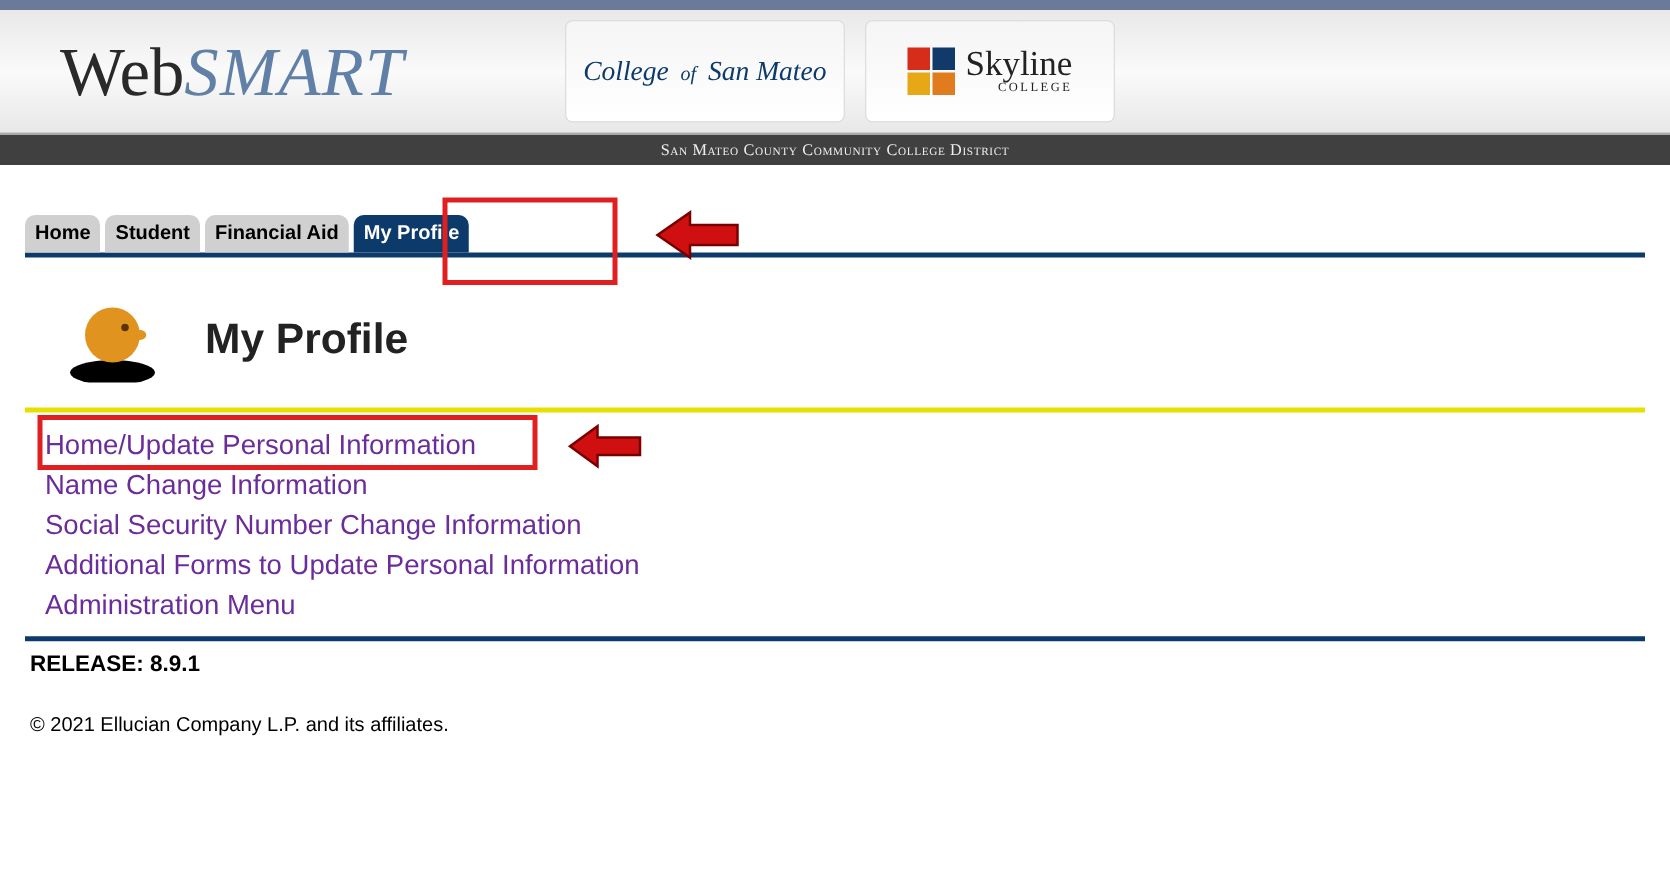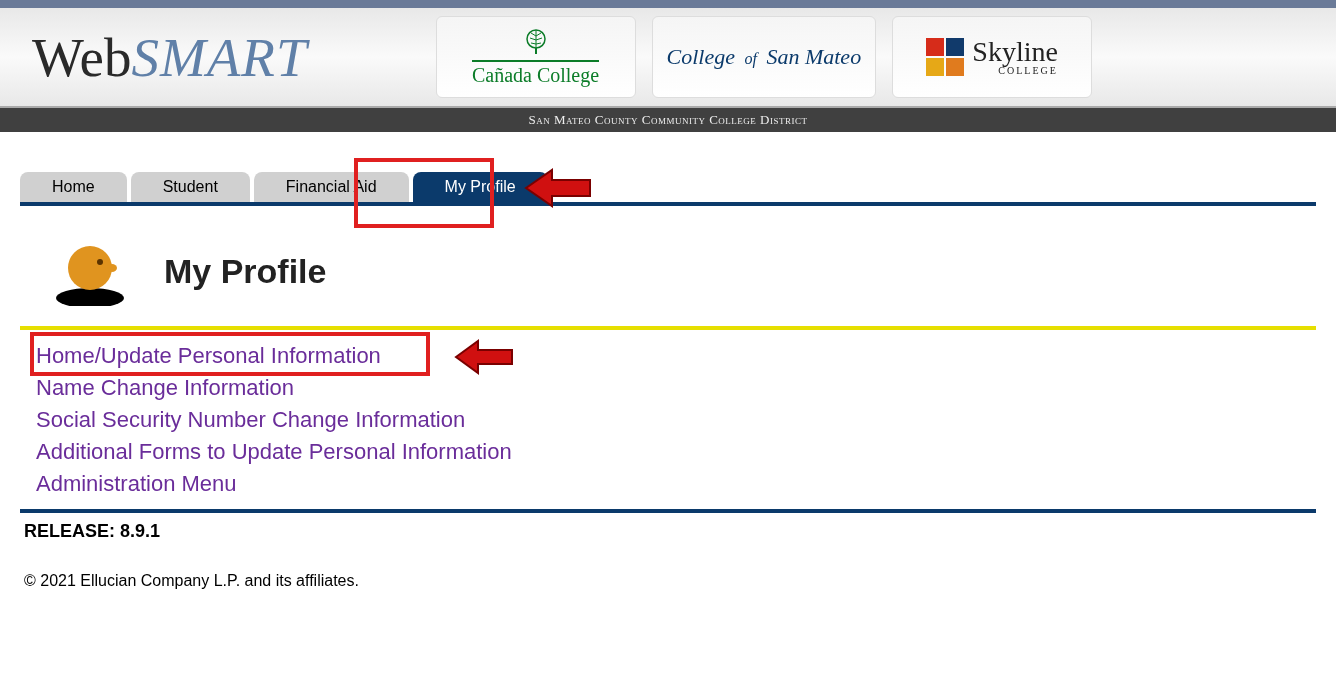--- a/index.html
+++ b/index.html
@@ -18,21 +18,21 @@
       background: linear-gradient(to bottom, #e8e8e8 0%, #fafafa 50%, #e8e8e8 100%);
       padding: 8px 16px;
       border-bottom: 2px solid #aaa;
       height: 100px;
     }
     .logo-websmart {
       font-family: Georgia, 'Times New Roman', serif;
       font-size: 55px;
       color: #3a3a3a;
       font-weight: normal;
-      margin-left: 16px;
+      margin-left: 32px;
       margin-right: 120px;
       display: flex;
       align-items: flex-start;
     }
     .logo-websmart .web-part {
       color: #2a2a2a;
     }
     .logo-websmart .smart-part {
       font-style: italic;
       color: #6080a8;
@@ -74,23 +74,23 @@
     }
     .tab-row {
       display: flex;
       align-items: flex-end;
       border-bottom: 4px solid #0b3a6b;
       position: relative;
     }
     .tab {
       background: #d0d0d0;
       color: #000;
-      font-weight: normal;
+      font-weight: bold;
       font-size: 16px;
-      padding: 6px 32px;
+      padding: 6px 8px;
       border-top-left-radius: 8px;
       border-top-right-radius: 8px;
       margin-right: 4px;
       cursor: pointer;
     }
     .tab.active {
       background: #0b3a6b;
       color: #fff;
     }
     .tab-highlight-box {
@@ -159,30 +159,20 @@
   </style>
 </head>
 <body>
 
 <div class="header-top-bar"></div>
 
 <div class="header-banner">
   <div class="logo-websmart">
     <span class="web-part">Web</span>
       <span class="smart-part">SMART</span>
-  </div>
-  <div class="college-box">
-    <div class="canada-logo">
-      <svg class="canada-tree" viewBox="0 0 30 30">
-        <circle cx="15" cy="11" r="9" fill="none" stroke="#0b7c28" stroke-width="1.5"></circle>
-        <path d="M15 2 v18 M15 8 l-5 -3 M15 8 l5 -3 M15 12 l-6 -2 M15 12 l6 -2 M15 16 l-5 -1 M15 16 l5 -1" stroke="#0b7c28" stroke-width="1" fill="none"></path>
-        <rect x="14" y="20" width="2" height="6" fill="#0b7c28"></rect>
-      </svg>
-      <span style="border-top:2px solid #0b7c28; padding-top:2px;">Cañada College</span>
-    </div>
   </div>
   <div class="college-box">
     <div class="csm-logo">
       <span>College</span>
       <span class="of">&nbsp;<span>of</span>&nbsp;</span>
       <span>San Mateo</span>
     </div>
   </div>
   <div class="college-box">
     <div class="skyline-logo">

